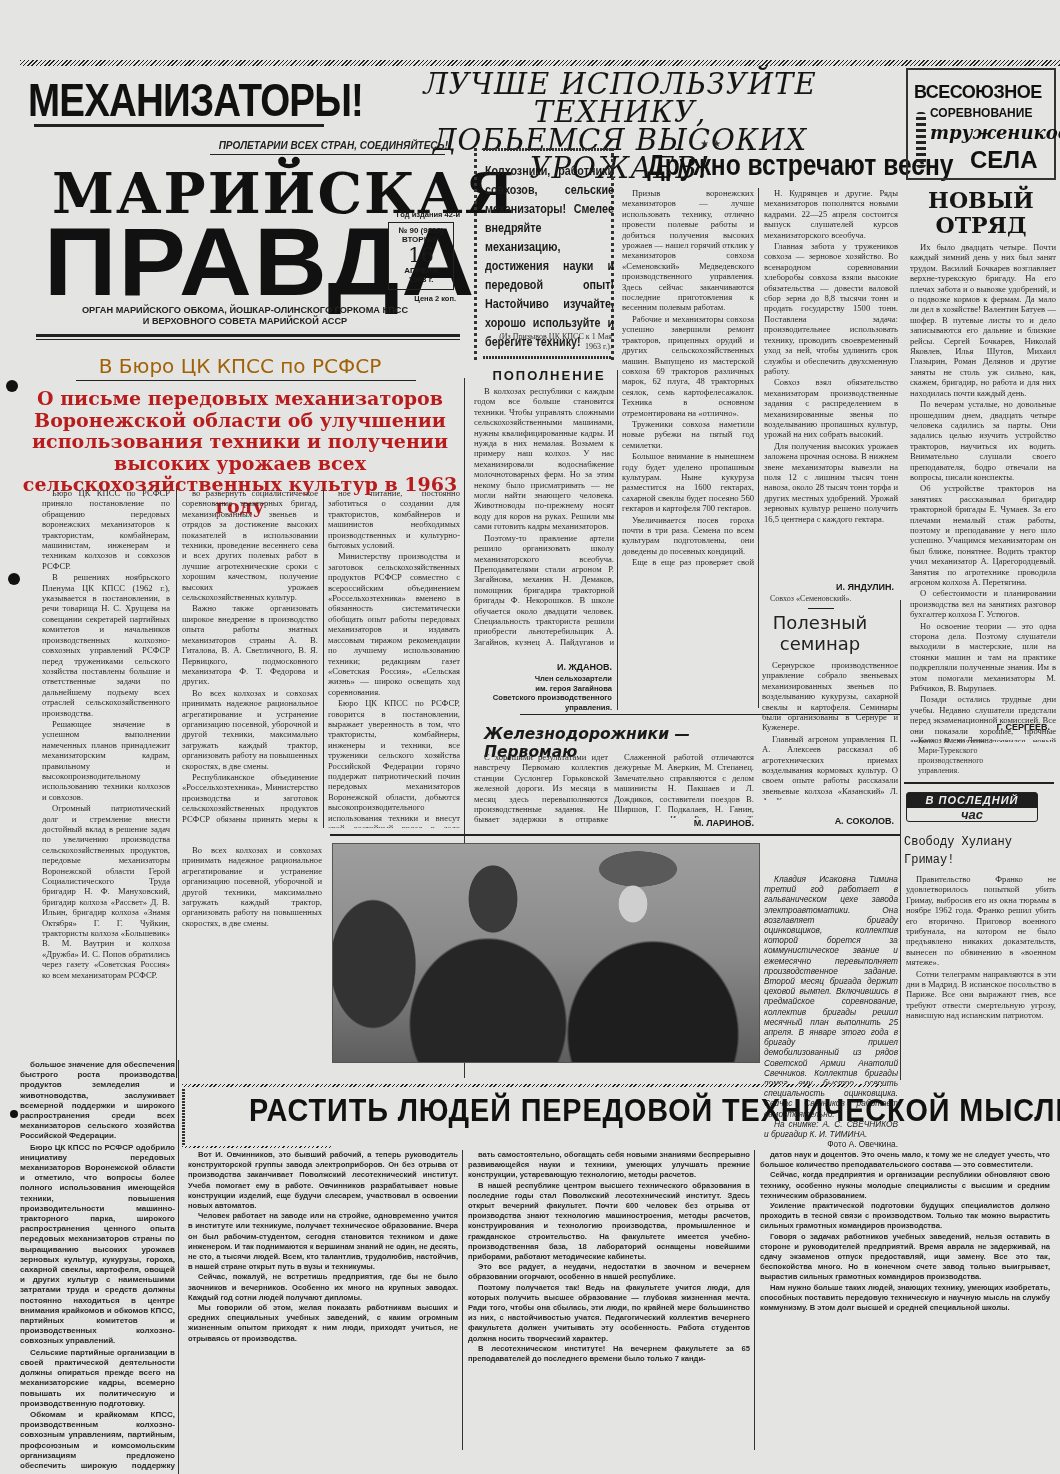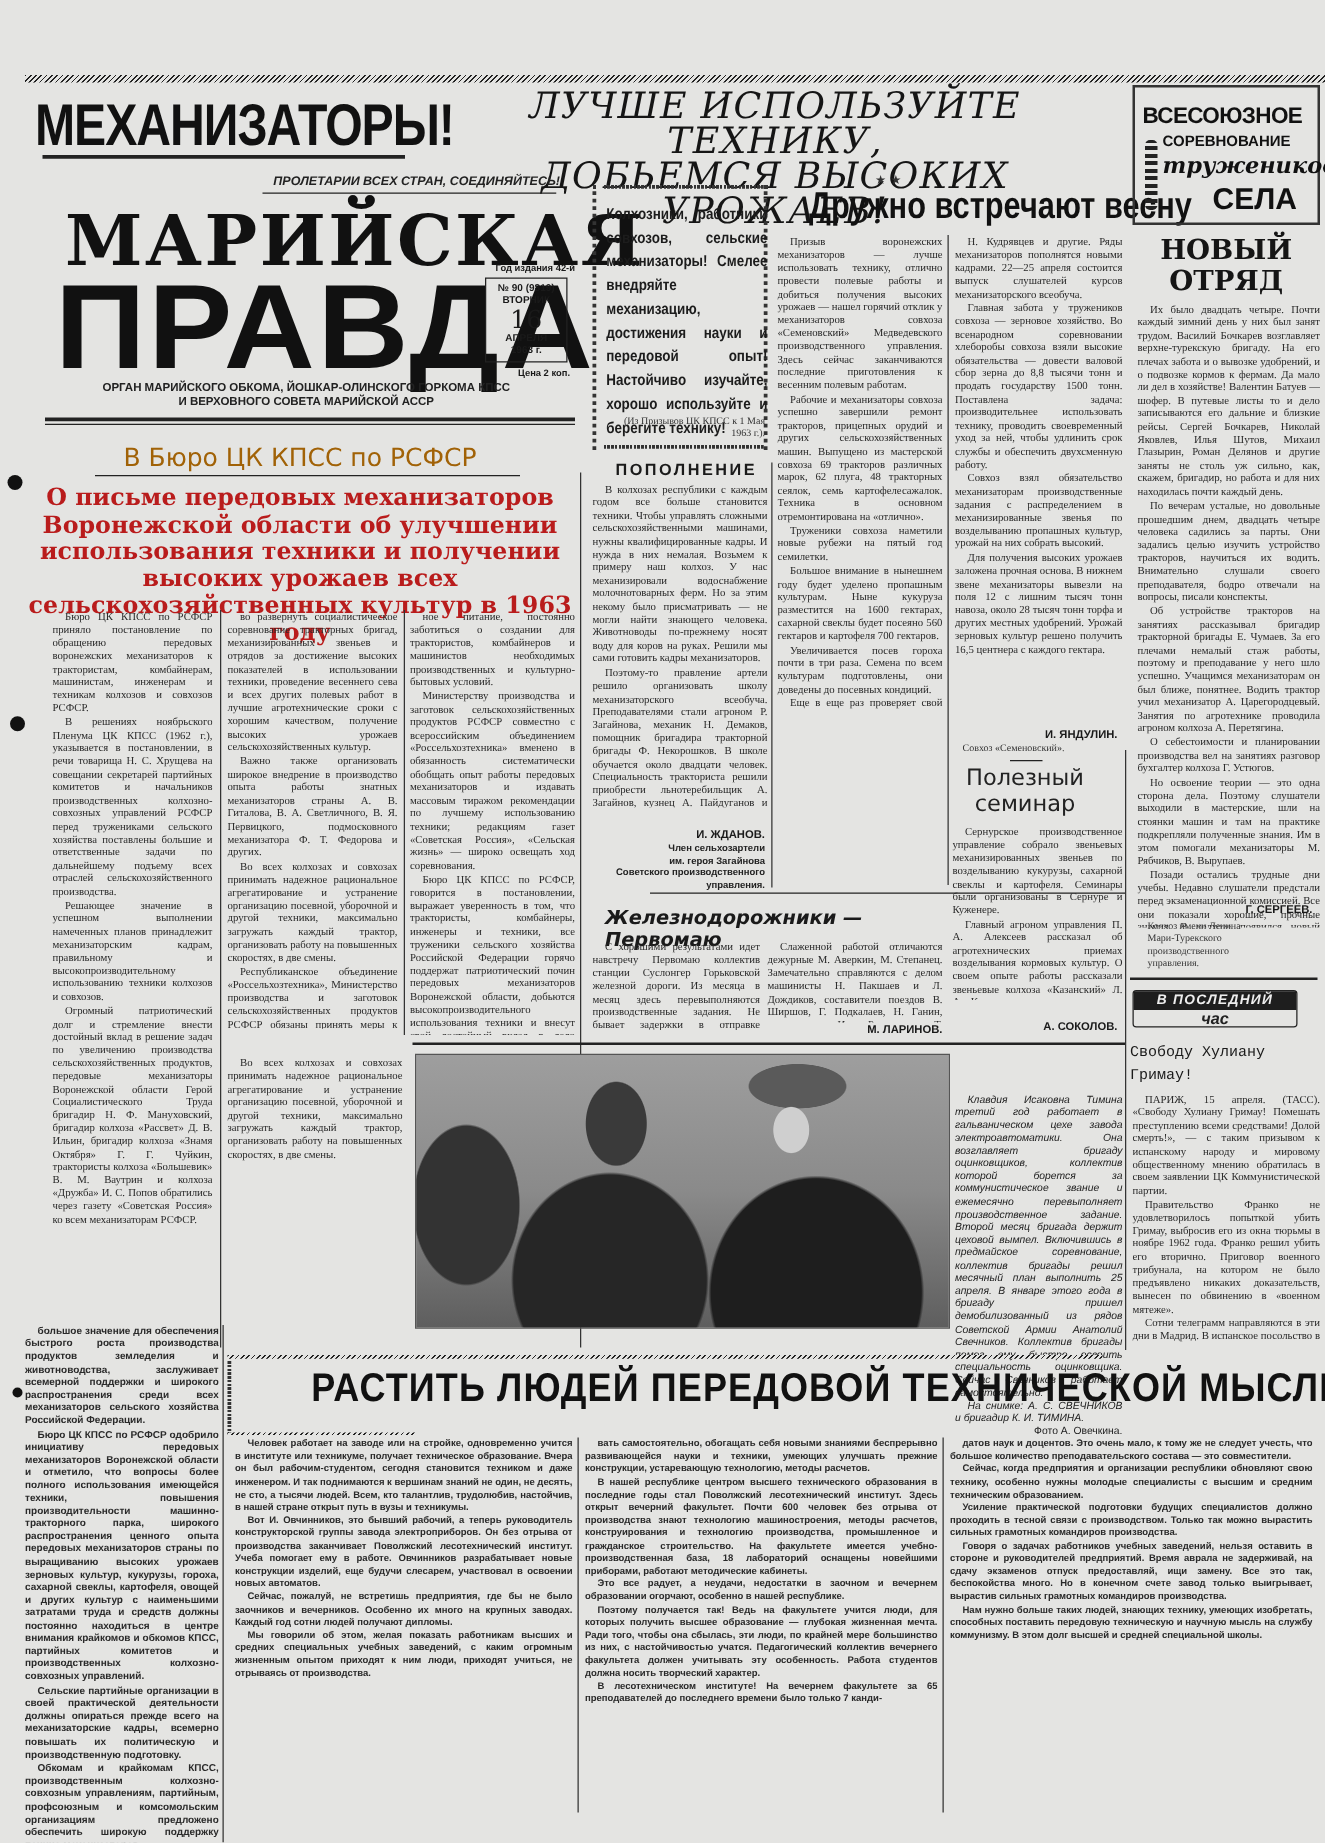--- a/index.html
+++ b/index.html
@@ -312,33 +312,32 @@
   <div>управления.</div>
 </div>
 <div class="abs rule" style="left:904px;top:782px;width:150px;height:1.5px;"></div>
 
 <div class="abs last-hour">
   <div class="top">В ПОСЛЕДНИЙ</div>
   <div class="bot">час</div>
 </div>
 <div class="abs head-grimau">Свободу Хулиану Гримау!</div>
 <div class="abs txt" style="left:906px;top:874px;width:150px;height:200px;">
-  <p>ПАРИЖ, 15 апреля. (ТАСС). «Свободу Хулиану Гримау! Помешать преступлению всеми средствами! Долой смерть!», — с таким призывом к испанскому народу и мировому общественному мнению обратилась в своем заявлении ЦК Коммунистической партии.</p>
   <p>Правительство Франко не удовлетворилось попыткой убить Гримау, выбросив его из окна тюрьмы в ноябре 1962 года. Франко решил убить его вторично. Приговор военного трибунала, на котором не было предъявлено никаких доказательств, вынесен по обвинению в «военном мятеже».</p>
   <p>Сотни телеграмм направляются в эти дни в Мадрид. В испанское посольство в Париже. Все они выражают гнев, все требуют отвести смертельную угрозу, нависшую над испанским патриотом.</p>
 </div>
 
 <div class="abs vrule" style="left:178px;top:1060px;height:414px;"></div>
 <div class="abs hatch" style="left:182px;top:1084px;width:700px;height:3px;"></div>
 <div class="abs" style="left:182px;top:1088px;width:3px;height:60px;background:repeating-linear-gradient(0deg,#333 0 2px,transparent 2px 3px);"></div>
 <div class="abs bottom-head">РАСТИТЬ ЛЮДЕЙ ПЕРЕДОВОЙ ТЕХНИЧЕСКОЙ МЫСЛИ</div>
 <div class="abs hatch" style="left:182px;top:1146px;width:150px;height:2px;"></div>
 <div class="abs bt" style="left:188px;top:1150px;width:270px;height:320px;">
+  <p>Вот И. Овчинников, это бывший рабочий, а теперь руководитель конструкторской группы завода электроприборов. Он без отрыва от производства заканчивает Поволжский лесотехнический институт. Учеба помогает ему в работе. Овчинников разрабатывает новые конструкции изделий, еще будучи слесарем, участвовал в освоении новых автоматов.</p>
   <p>Человек работает на заводе или на стройке, одновременно учится в институте или техникуме, получает техническое образование. Вчера он был рабочим-студентом, сегодня становится техником и даже инженером. И так поднимаются к вершинам знаний не один, не десять, не сто, а тысячи людей. Всем, кто талантлив, трудолюбив, настойчив, в нашей стране открыт путь в вузы и техникумы.</p>
-  <p>Вот И. Овчинников, это бывший рабочий, а теперь руководитель конструкторской группы завода электроприборов. Он без отрыва от производства заканчивает Поволжский лесотехнический институт. Учеба помогает ему в работе. Овчинников разрабатывает новые конструкции изделий, еще будучи слесарем, участвовал в освоении новых автоматов.</p>
   <p>Сейчас, пожалуй, не встретишь предприятия, где бы не было заочников и вечерников. Особенно их много на крупных заводах. Каждый год сотни людей получают дипломы.</p>
   <p>Мы говорили об этом, желая показать работникам высших и средних специальных учебных заведений, с каким огромным жизненным опытом приходят к ним люди, приходят учиться, не отрываясь от производства.</p>
 </div>
 <div class="abs vrule" style="left:462px;top:1150px;height:300px;"></div>
 <div class="abs bt" style="left:468px;top:1150px;width:282px;height:320px;">
   <p>вать самостоятельно, обогащать себя новыми знаниями беспрерывно развивающейся науки и техники, умеющих улучшать прежние конструкции, устаревающую технологию, методы расчетов.</p>
   <p>В нашей республике центром высшего технического образования в последние годы стал Поволжский лесотехнический институт. Здесь открыт вечерний факультет. Почти 600 человек без отрыва от производства знают технологию машиностроения, методы расчетов, конструирования и технологию производства, промышленное и гражданское строительство. На факультете имеется учебно-производственная база, 18 лабораторий оснащены новейшими приборами, работают методические кабинеты.</p>
   <p>Это все радует, а неудачи, недостатки в заочном и вечернем образовании огорчают, особенно в нашей республике.</p>
   <p>Поэтому получается так! Ведь на факультете учится люди, для которых получить высшее образование — глубокая жизненная мечта. Ради того, чтобы она сбылась, эти люди, по крайней мере большинство из них, с настойчивостью учатся. Педагогический коллектив вечернего факультета должен учитывать эту особенность. Работа студентов должна носить творческий характер.</p>
   <p>В лесотехническом институте! На вечернем факультете за 65 преподавателей до последнего времени было только 7 канди-</p>

